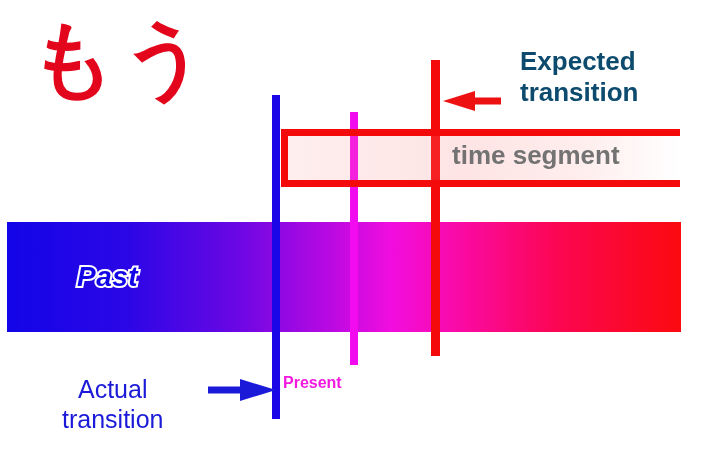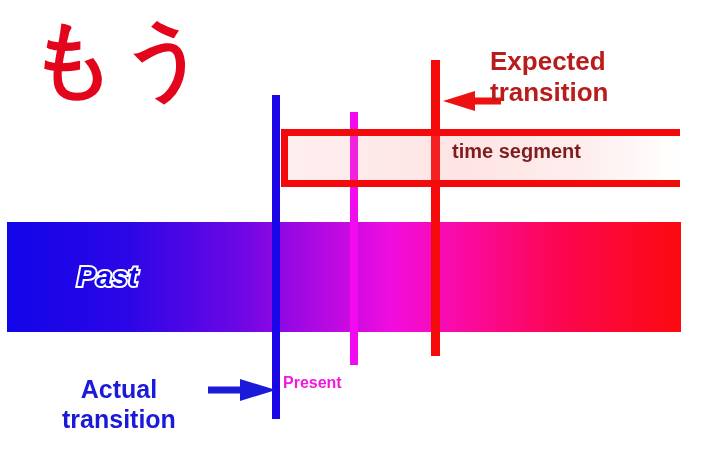--- a/index.html
+++ b/index.html
@@ -111,56 +111,56 @@
     background: linear-gradient(to right,
         rgba(250,150,150,0.16) 0%,
         rgba(250,120,120,0.20) 45%,
         rgba(250,130,130,0.14) 75%,
         rgba(255,255,255,0.05) 100%);
   }
   #time-segment-label {
     position: absolute;
     left: 452px;
     top: 140px;
-    font-size: 20px;
-    font-weight: 700;
-    color: #7f1d1d;
+    font-size: 26px;
+    font-weight: 700;
+    color: #737373;
     white-space: nowrap;
   }
 
   
   #expected-annotation {
     position: absolute;
-    left: 490px;
+    left: 520px;
     top: 46px;
     font-size: 26px;
     font-weight: 700;
     line-height: 1.18;
-    color: #b91c1c;
+    color: #0c4a6e;
     text-align: left;
     white-space: nowrap;
   }
   #expected-annotation .ln2 {
     display: block;
   }
   #arrow-expected {
     position: absolute;
     left: 443px;
     top: 91px;
     width: 58px;
     height: 20px;
   }
 
   
   #actual-annotation {
     position: absolute;
     left: 62px;
     top: 374px;
     font-size: 25px;
-    font-weight: 700;
+    font-weight: 400;
     line-height: 1.2;
     color: #1a1ad8;
     text-align: center;
     white-space: nowrap;
   }
   #actual-annotation .ln2 {
     display: block;
   }
   #arrow-actual {
     position: absolute;

